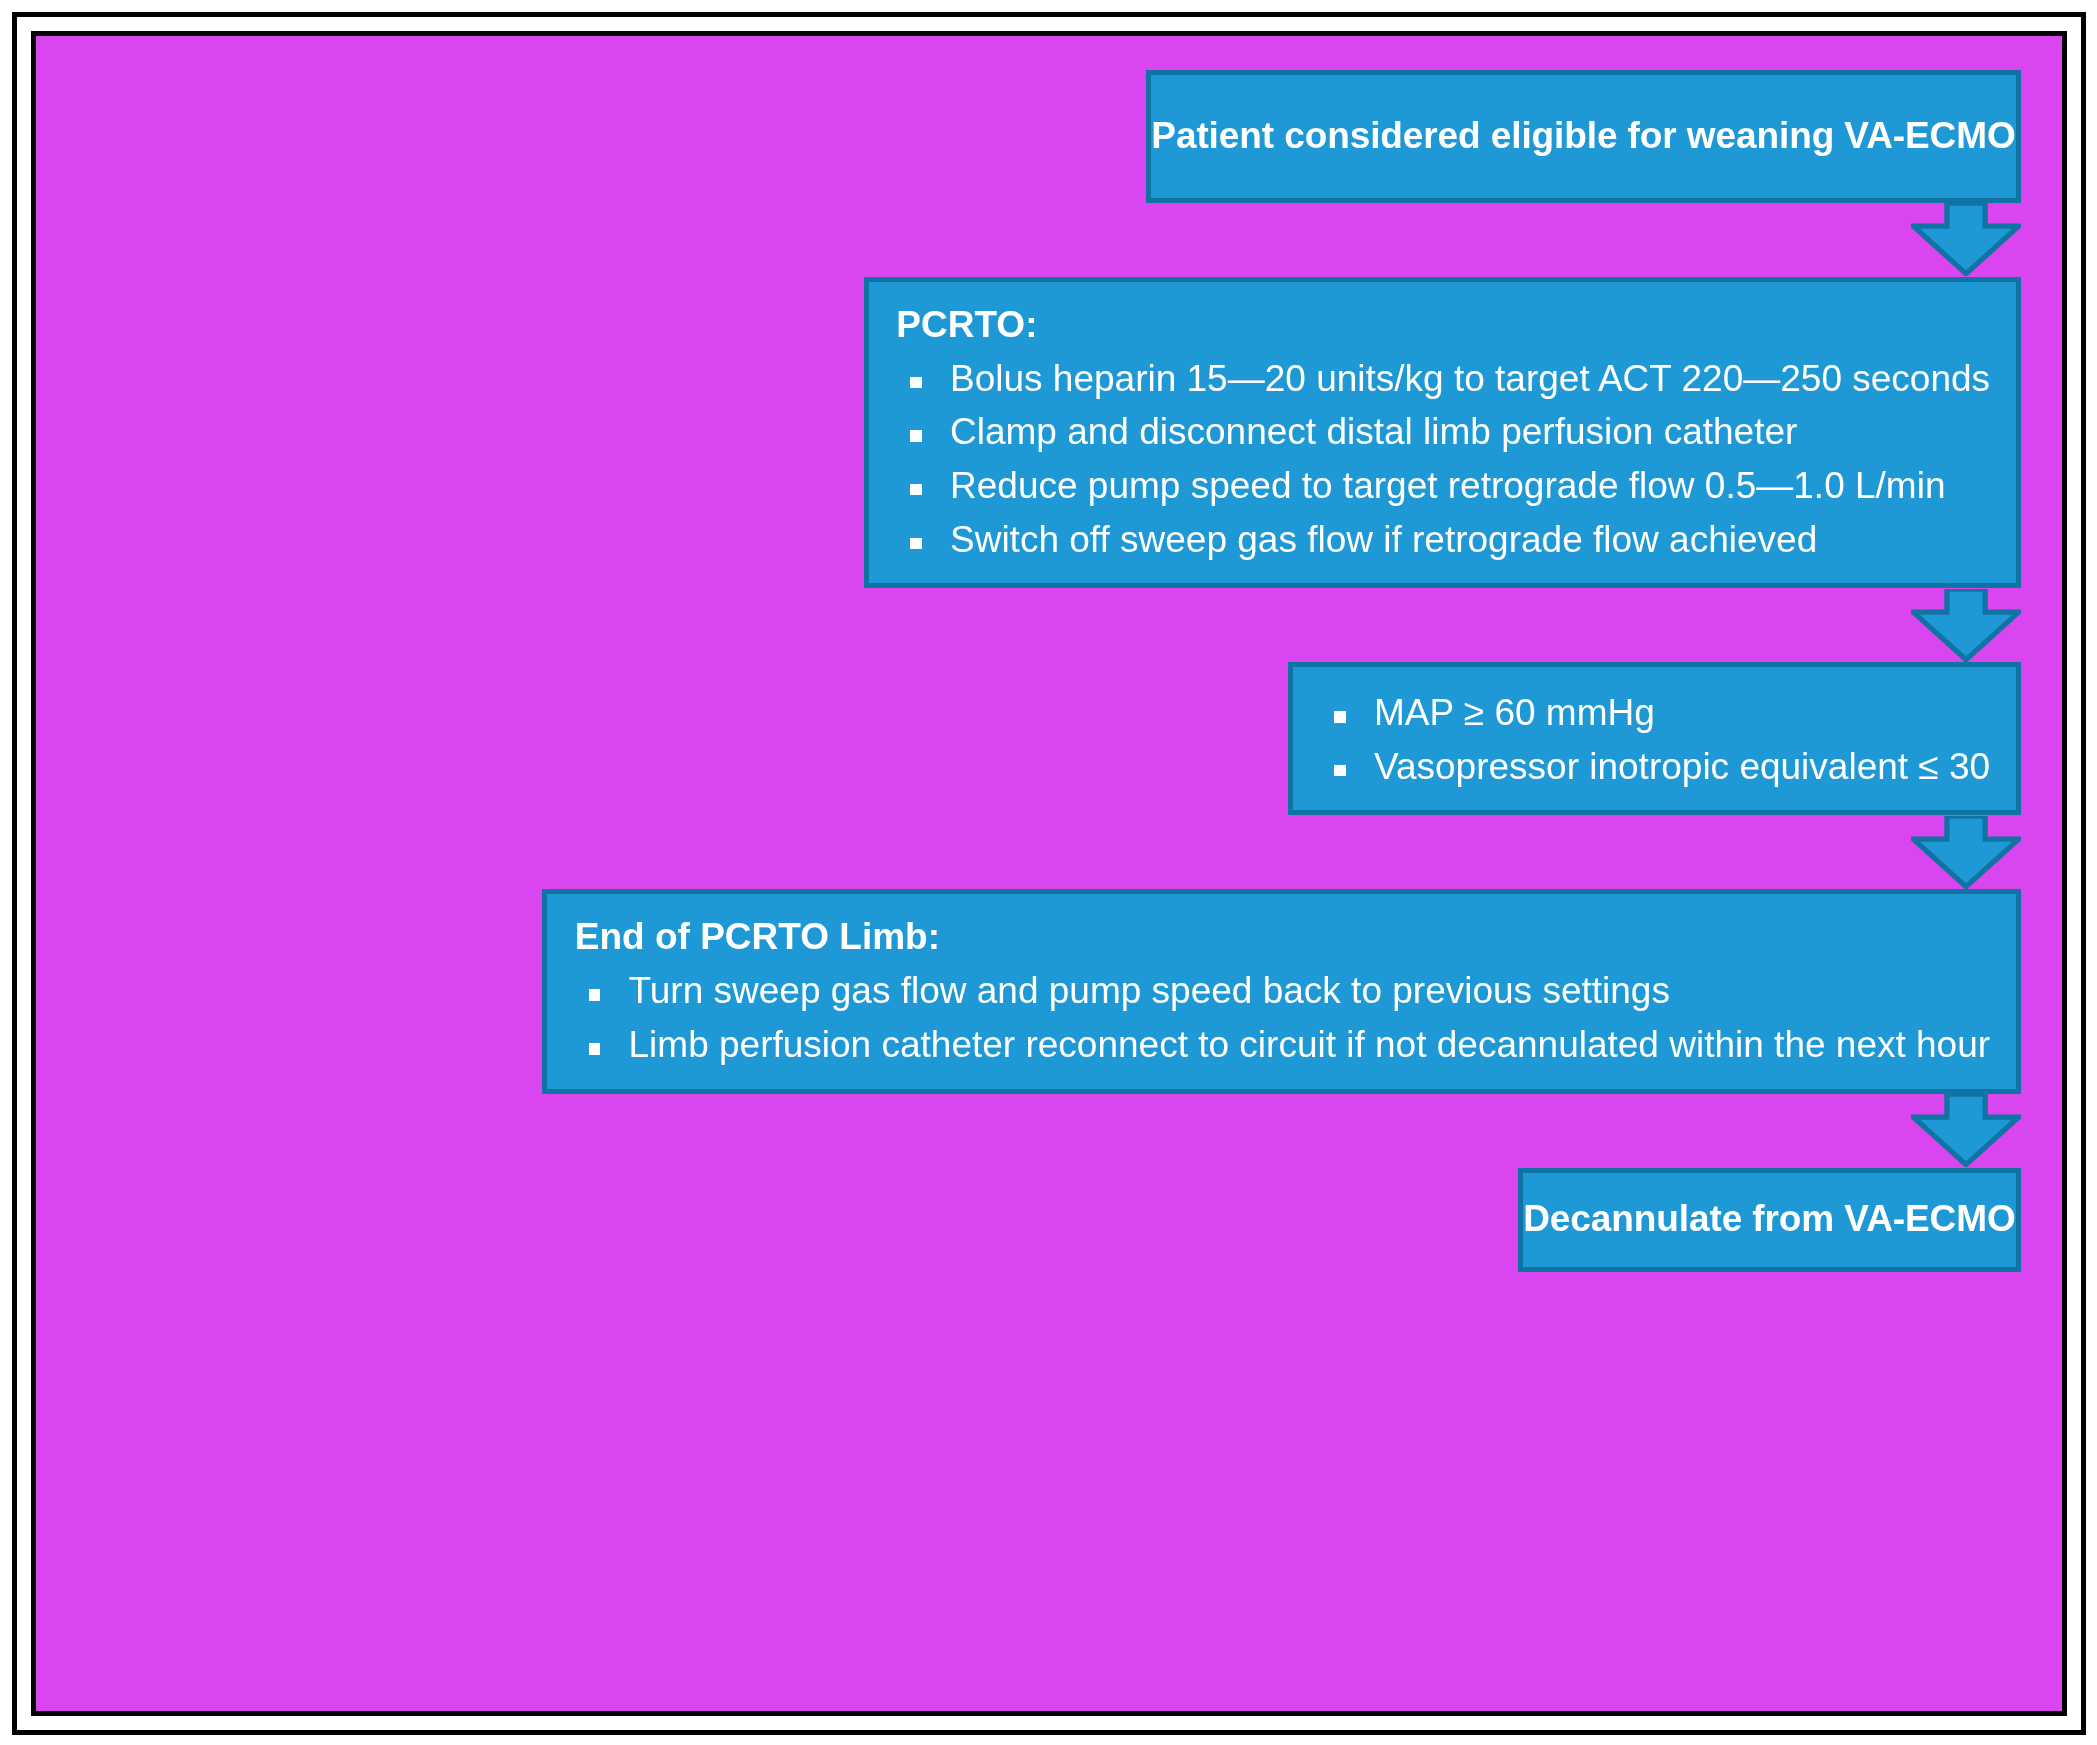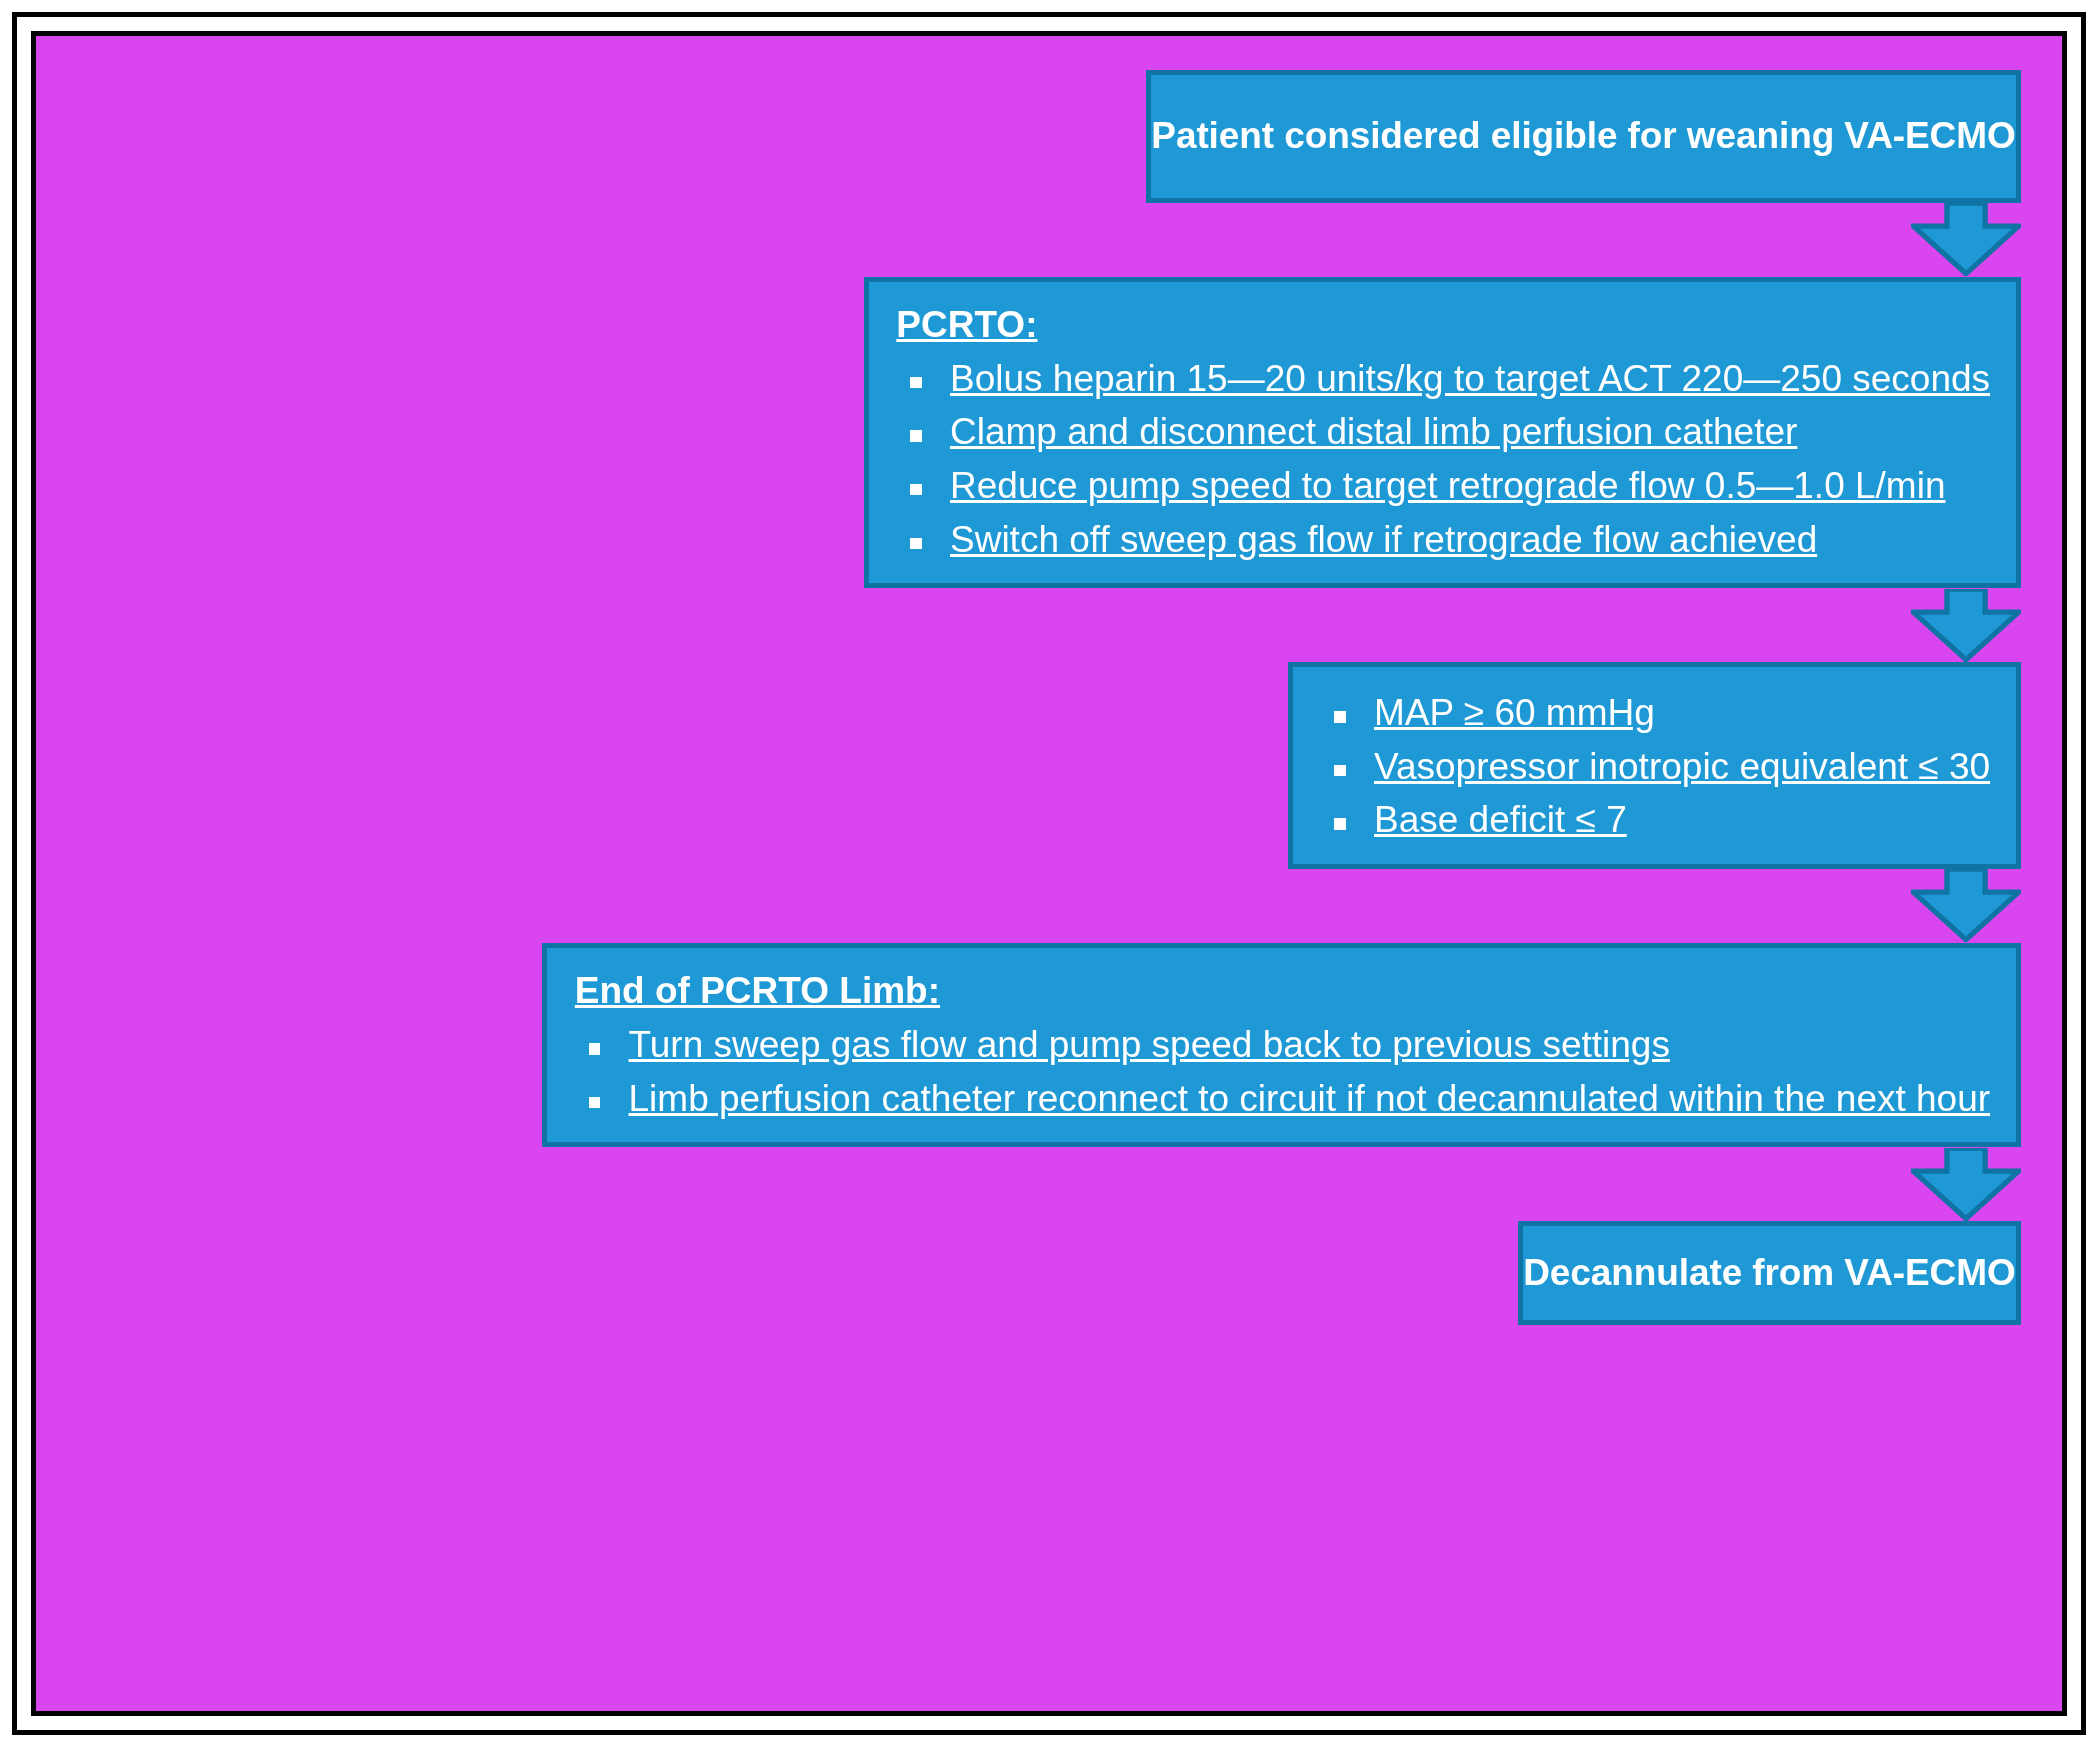--- a/index.html
+++ b/index.html
@@ -56,21 +56,20 @@
     flex: none;
   }
   .node-box.titlebox {
     display: flex;
     align-items: center;
     justify-content: center;
     height: 133px;
   }
   .node-box.listbox {
     padding: 23px 25.5px 20px 25.5px;
-    text-decoration: underline;
   }
 
   .box-title {
     font-size: 37px;
     font-weight: bold;
     line-height: 1.05;
     letter-spacing: -0.1px;
     white-space: nowrap;
   }
   .list-heading {
@@ -149,21 +148,20 @@
       <div class="connector">
         <svg width="110" height="73" viewBox="0 0 190 126">
           <polygon points="62,0 128,0 128,40 186,40 95,122 4,40 62,40" fill="#1f99d5" stroke="#0f73a4" stroke-width="9" stroke-linejoin="miter"></polygon>
         </svg>
       </div>
 
       <div class="node-box listbox">
         <ul class="bullet-list">
           <li>MAP ≥ 60 mmHg</li>
           <li>Vasopressor inotropic equivalent ≤ 30</li>
-          <li>Base deficit ≤ 7</li>
         </ul>
       </div>
 
       <div class="connector">
         <svg width="110" height="73" viewBox="0 0 190 126">
           <polygon points="62,0 128,0 128,40 186,40 95,122 4,40 62,40" fill="#1f99d5" stroke="#0f73a4" stroke-width="9" stroke-linejoin="miter"></polygon>
         </svg>
       </div>
 
       <div class="node-box listbox">

